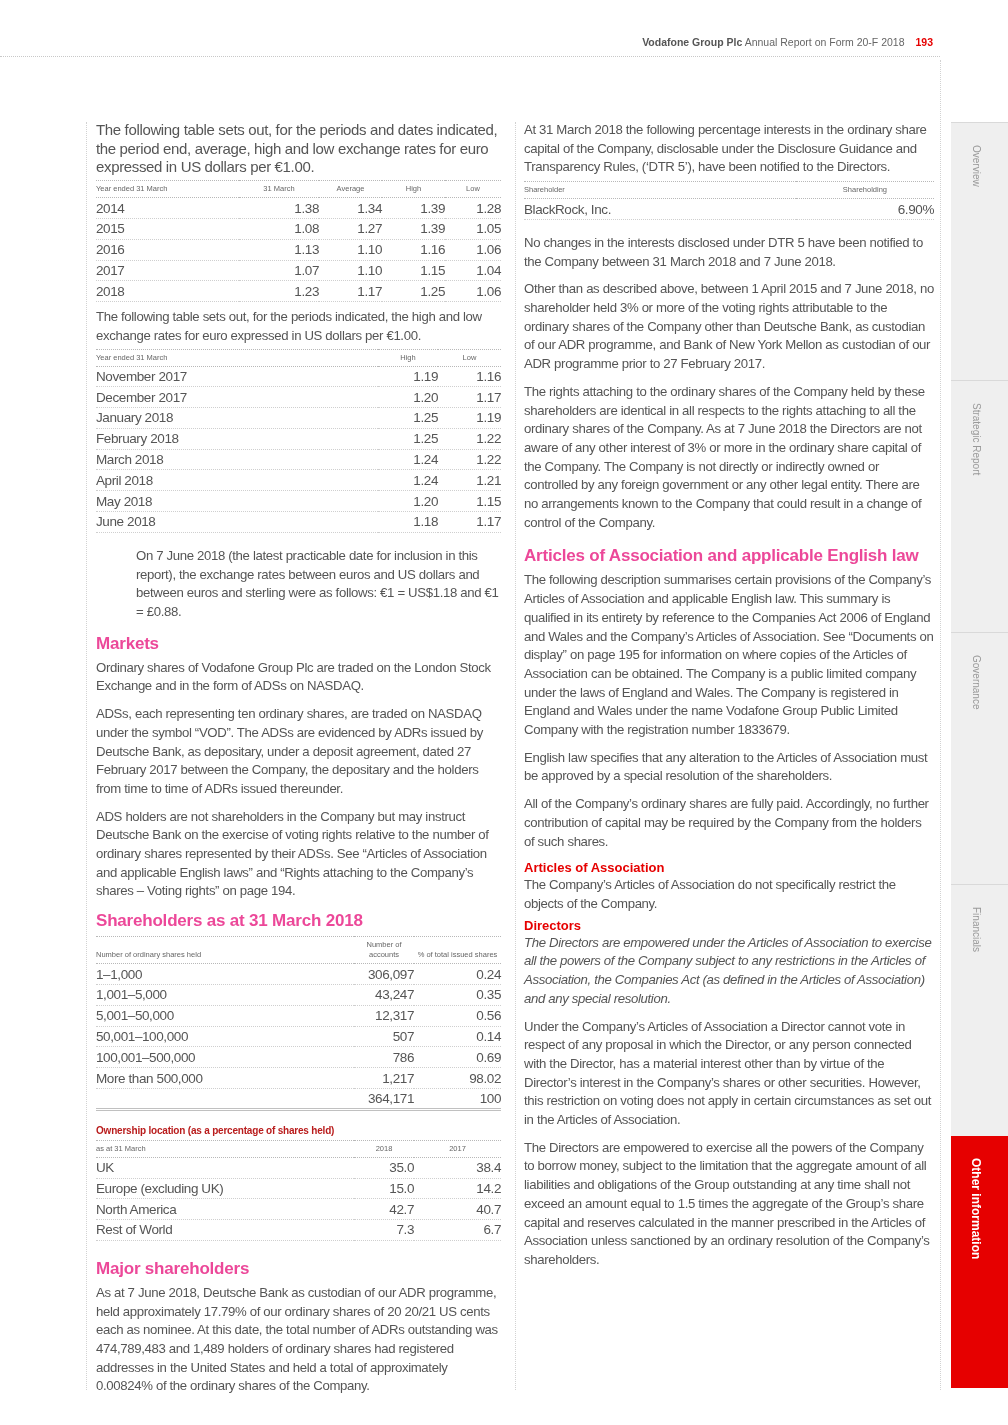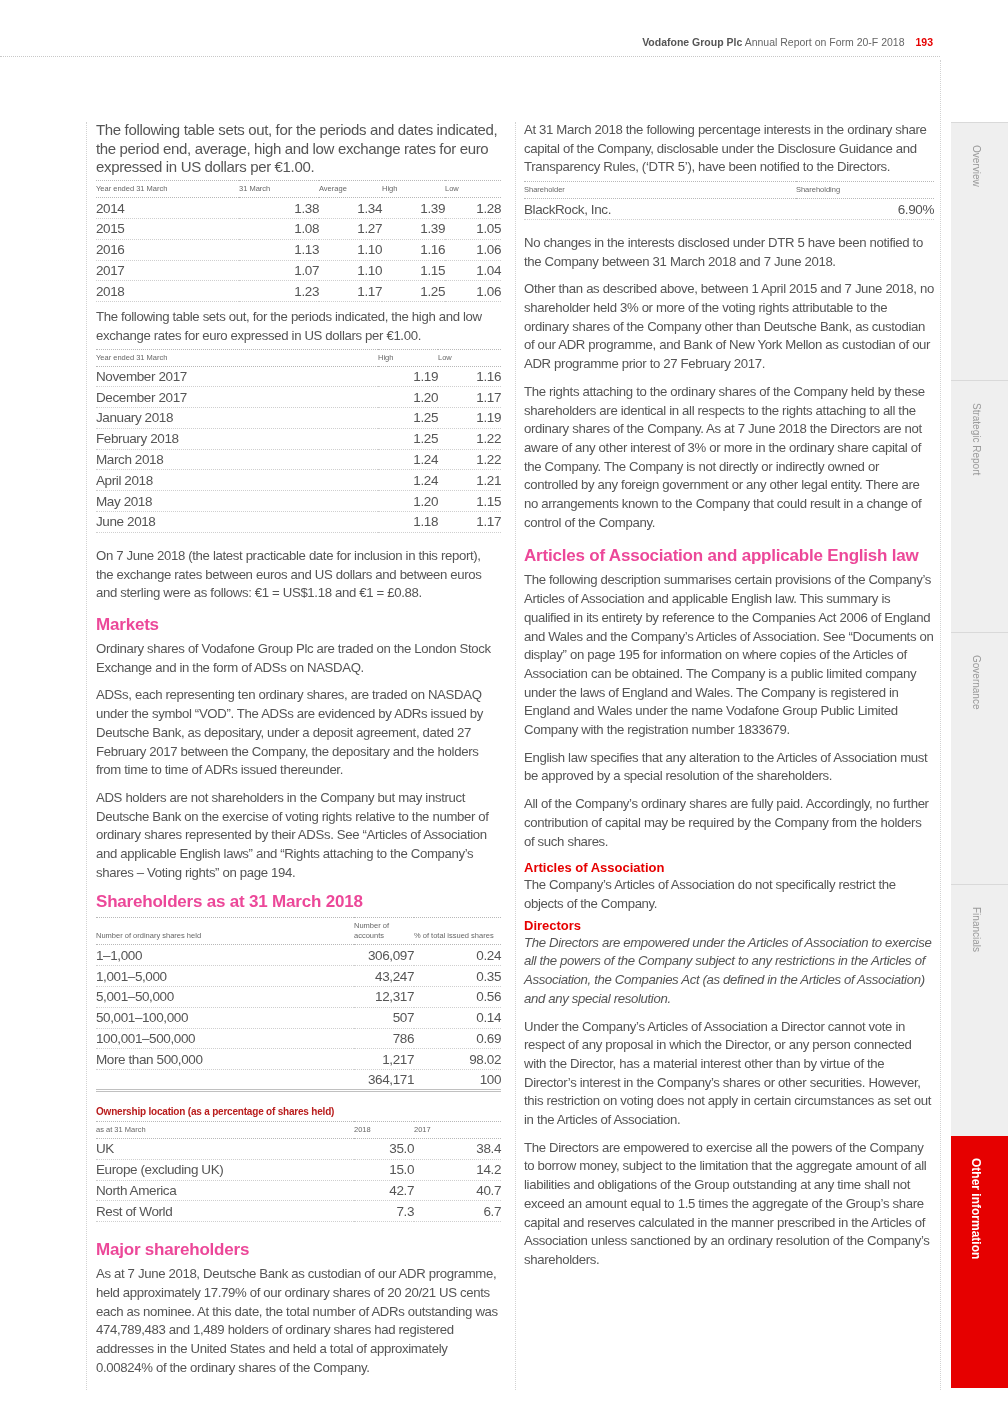--- a/index.html
+++ b/index.html
@@ -18,21 +18,21 @@
   .col-left { left: 96px; width: 405px; }
   .col-right { left: 524px; width: 410px; }
 
   p { font-size: 13.2px; line-height: 18.7px; letter-spacing: -0.35px; color: #555; margin-bottom: 9px; }
   h2 { font-size: 17px; font-weight: bold; color: #ec4899; letter-spacing: -0.2px; margin: 12px 0 5px 0; }
   h3 { font-size: 10px; font-weight: bold; color: #b91c1c; letter-spacing: -0.2px; margin: 10px 0 4px 0; }
   h4 { font-size: 13px; font-weight: bold; color: #e60000; margin: 4px 0 1px 0; }
   .sub p { margin-bottom: 6px; }
 
   table { width: 100%; border-collapse: collapse; margin-bottom: 6px; }
-  th { font-size: 7.5px; font-weight: normal; color: #666; text-align: left; padding: 3px 0 3px 0; border-top: 1px dotted #b8b8b8; border-bottom: 1px dotted #b8b8b8; vertical-align: bottom; line-height: 10px; }
+  th { font-size: 7.5px; font-weight: normal; color: #666; text-align: center; padding: 3px 0 3px 0; border-top: 1px dotted #b8b8b8; border-bottom: 1px dotted #b8b8b8; vertical-align: bottom; line-height: 10px; }
   th:first-child { text-align: left; }
   td { font-size: 13.5px; color: #555; text-align: right; height: 20.8px; border-bottom: 1px dotted #cfcfcf; letter-spacing: -0.4px; padding: 0; }
   td:first-child { text-align: left; }
   tr.total td { border-bottom: 3px double #c0c0c0; }
 
   .tabs { position: absolute; left: 951px; width: 57px; top: 122px; }
   .tab { position: absolute; left: 0; width: 57px; background: #efefef; border-top: 1px solid #d9d9d9; }
   .tab span { position: absolute; top: 22px; left: 50%; transform: translateX(-50%) rotate(90deg); transform-origin: center; white-space: nowrap; font-size: 10px; color: #999; display: block; }
   .tab .lbl { writing-mode: vertical-rl; transform: none; left: 20px; top: 22px; }
   .tab.active { background: #e60000; border-top: none; }
@@ -148,21 +148,21 @@
           <td>1.15</td>
         </tr>
       <tr>
           <td>June 2018</td>
           <td>1.18</td>
           <td>1.17</td>
         </tr>
     </tbody>
   </table>
 
-  <p style="margin-top:14px;">On 7 June 2018 (the latest practicable date for inclusion in this report), the exchange rates between euros and US dollars and between euros and sterling were as follows: €1 = US$1.18 and €1 = £0.88.</p>
+  <p style="margin-top:14px;margin-left:40px;">On 7 June 2018 (the latest practicable date for inclusion in this report), the exchange rates between euros and US dollars and between euros and sterling were as follows: €1 = US$1.18 and €1 = £0.88.</p>
 
   <h2>Markets</h2>
   <p>Ordinary shares of Vodafone Group Plc are traded on the London Stock Exchange and in the form of ADSs on NASDAQ.</p>
   <p>ADSs, each representing ten ordinary shares, are traded on NASDAQ under the symbol “VOD”. The ADSs are evidenced by ADRs issued by Deutsche Bank, as depositary, under a deposit agreement, dated 27 February 2017 between the Company, the depositary and the holders from time to time of ADRs issued thereunder.</p>
   <p>ADS holders are not shareholders in the Company but may instruct Deutsche Bank on the exercise of voting rights relative to the number of ordinary shares represented by their ADSs. See “Articles of Association and applicable English laws” and “Rights attaching to the Company’s shares – Voting rights” on page 194.</p>
 
   <h2 style="margin-top:10px;">Shareholders as at 31 March 2018</h2>
   <table>
     <thead>
         <tr>

